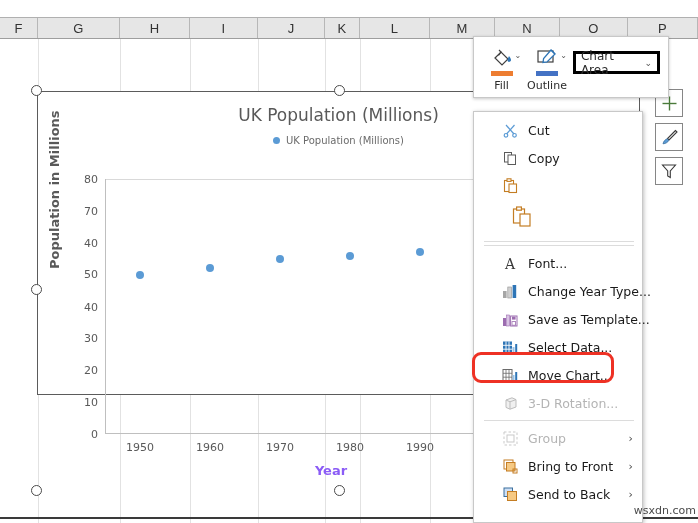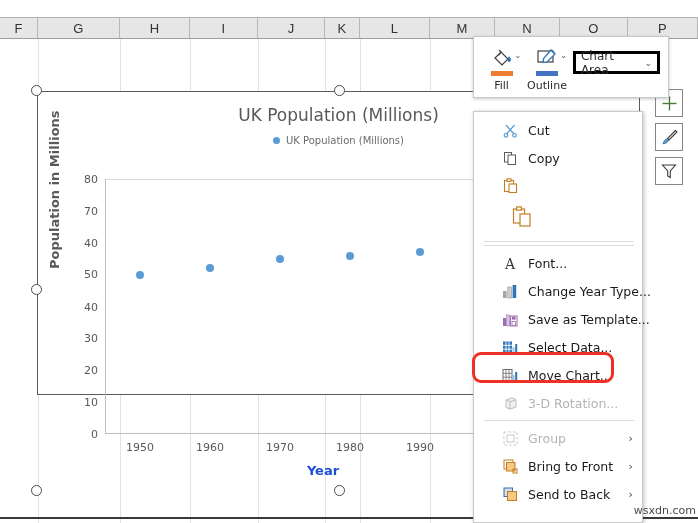--- a/index.html
+++ b/index.html
@@ -83,22 +83,22 @@
     position:absolute; width:8px; height:8px; border-radius:50%;
     background:#5b9bd5; transform:translate(-50%,-50%);
   }
   #y-axis-title {
     position:absolute; left:10px; top:178px;
     transform-origin:0 0; transform:rotate(-90deg);
     font-size:13px; font-weight:bold; color:#595959;
     white-space:nowrap; font-family:"DejaVu Sans", sans-serif;
   }
   #x-axis-title {
-    position:absolute; left:76px; width:420px; top:372px;
-    text-align:center; font-size:13px; font-weight:bold; color:#1d4ed8;
+    position:absolute; left:84px; width:420px; top:372px;
+    text-align:center; font-size:13px; font-weight:bold; color:#8b5cf6;
     font-family:"DejaVu Sans", sans-serif;
   }
 
   
   #chart-buttons { position:absolute; left:655px; top:89px; width:30px; z-index:4; }
   .chart-btn {
     width:28px; height:28px; margin-bottom:6px;
     background:#ffffff; border:1px solid #868686;
     display:flex; align-items:center; justify-content:center;
   }

